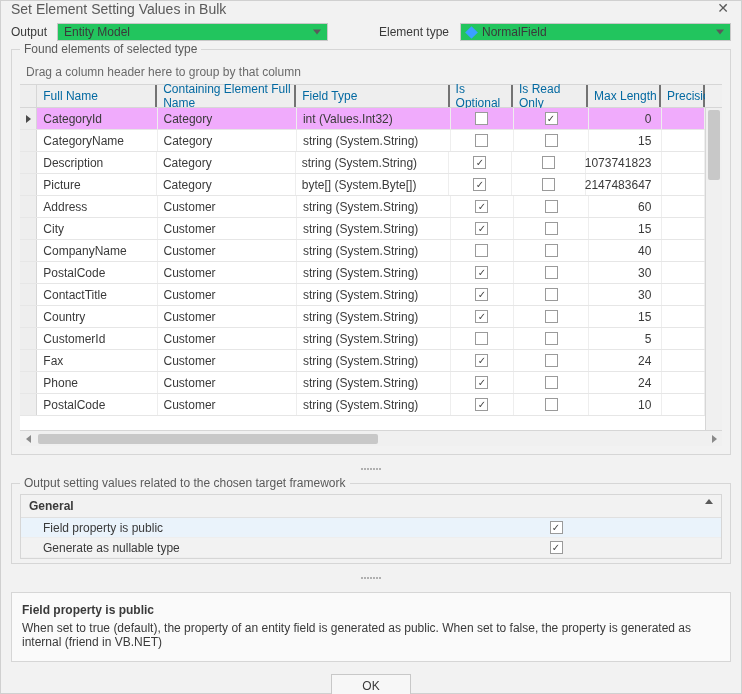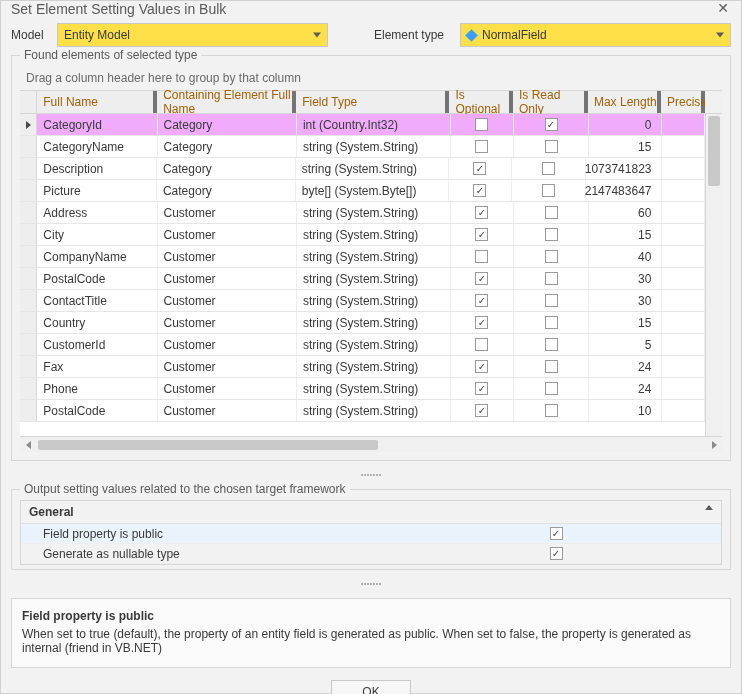--- a/index.html
+++ b/index.html
@@ -4,31 +4,31 @@
 <style>
 *{box-sizing:border-box;margin:0;padding:0;font-family:"Segoe UI",Tahoma,sans-serif;font-size:12px;color:#3a3a3a}
 body{background:#f2f2f2;width:742px;height:694px;overflow:hidden;position:relative}
 .dialog{width:742px;height:694px;background:#f2f2f2;border:1px solid #d0d0d0;display:flex;flex-direction:column}
 .titlebar{height:36px;display:flex;align-items:center;padding:0 10px 0 10px;justify-content:space-between}
 .titlebar .title{font-size:14px;color:#5a5a5a}
 .closebtn{width:16px;height:16px;font-size:14px;color:#5a5a5a;cursor:pointer;text-align:center;line-height:14px}
 .body{flex:1;padding:6px 10px 10px 10px;display:flex;flex-direction:column;gap:8px}
 .row{display:flex;align-items:center;gap:6px}
 .lbl{width:40px}
-.lbl2{width:80px;text-align:left;margin-left:40px}
-.combo{flex:1;height:24px;background:#fde047;border:1px solid #c8c8c8;display:flex;align-items:center;padding:0 6px;position:relative}
+.lbl2{width:80px;text-align:center;margin-left:40px}
+.combo{flex:1;height:18px;background:#22c55e;border:1px solid #c8c8c8;display:flex;align-items:center;padding:0 6px;position:relative}
 .combo .carrow{position:absolute;right:6px;top:50%;transform:translateY(-50%);border-left:4px solid transparent;border-right:4px solid transparent;border-top:5px solid #5a5a5a}
 .diamond{width:9px;height:9px;transform:rotate(45deg);background:#3aa0ff;margin-right:6px}
 .group{border:1px solid #d6d6d6;position:relative;padding:10px 8px 8px 8px}
 .group .glabel{position:absolute;top:-8px;left:8px;background:#f2f2f2;padding:0 4px;color:#5a5a5a}
 .grid-wrap{display:flex;flex-direction:column;height:386px}
 .groupzone{height:24px;line-height:24px;padding-left:6px;color:#6a6a6a}
 .gridhead,.gridrow{display:flex;align-items:stretch}
 .gridhead{background:#eeeeee;border-top:1px solid #d6d6d6;border-bottom:1px solid #d6d6d6;height:24px}
-.gridhead .cell{border-right:4px solid #737373;display:flex;align-items:center;padding-left:6px;color:#a16207}
+.gridhead .cell{border-right:2px solid #737373;display:flex;align-items:center;padding-left:6px;color:#0369a1}
 .gridbody{flex:1;overflow:hidden;background:#fff;position:relative}
 .gridrow{height:22px;border-bottom:1px solid #e6e6e6}
 .gridrow .cell{border-right:1px solid #eee;display:flex;align-items:center;padding-left:6px}
 .cell.num{justify-content:flex-end;padding-right:10px;padding-left:0}
 .cell.chk{justify-content:center;padding:0}
 .rowhandle{width:18px;border-right:1px solid #d6d6d6;background:#eee;display:flex;align-items:center;justify-content:center}
 .rowhandle .tri{border-top:4px solid transparent;border-bottom:4px solid transparent;border-left:5px solid #4a4a4a;display:none}
 .gridrow.selected .rowhandle .tri{display:block}
 .gridrow.selected{background:#f0abfc}
 .c-fn{width:125px}.c-ce{width:145px}.c-ft{width:160px}.c-io{width:66px}.c-ro{width:78px}.c-ml{width:76px}.c-pr{width:44px}
@@ -59,21 +59,21 @@
 </head>
 <body>
 
 <div class="dialog">
   <div class="titlebar">
     <div class="title">Set Element Setting Values in Bulk</div>
     <div class="closebtn">✕</div>
   </div>
   <div class="body">
     <div class="row">
-      <div class="lbl">Model</div>
+      <div class="lbl">Output</div>
       <div class="combo">
         <span>Entity Model</span>
         <span class="carrow"></span>
       </div>
       <div class="lbl2">Element type</div>
       <div class="combo">
         <span class="diamond"></span>
         <span>NormalField</span>
         <span class="carrow"></span>
       </div>
@@ -95,21 +95,21 @@
           <div class="vscroll" style="flex:0 0 17px;border-left:none"></div>
         </div>
         <div style="display:flex;flex:1;overflow:hidden">
           <div class="gridbody" id="gridbody" style="flex:1">
               <div class="gridrow selected">
                 <div class="rowhandle">
                   <div class="tri"></div>
                 </div>
                 <div class="cell c-fn">CategoryId</div>
                 <div class="cell c-ce">Category</div>
-                <div class="cell c-ft">int (Country.Int32)</div>
+                <div class="cell c-ft">int (Values.Int32)</div>
                 <div class="cell c-io chk">
                   <div class="ckbox"></div>
                 </div>
                 <div class="cell c-ro chk">
                   <div class="ckbox checked"></div>
                 </div>
                 <div class="cell c-ml num">0</div>
                 <div class="cell c-pr num"></div>
               </div>
               <div class="gridrow">

